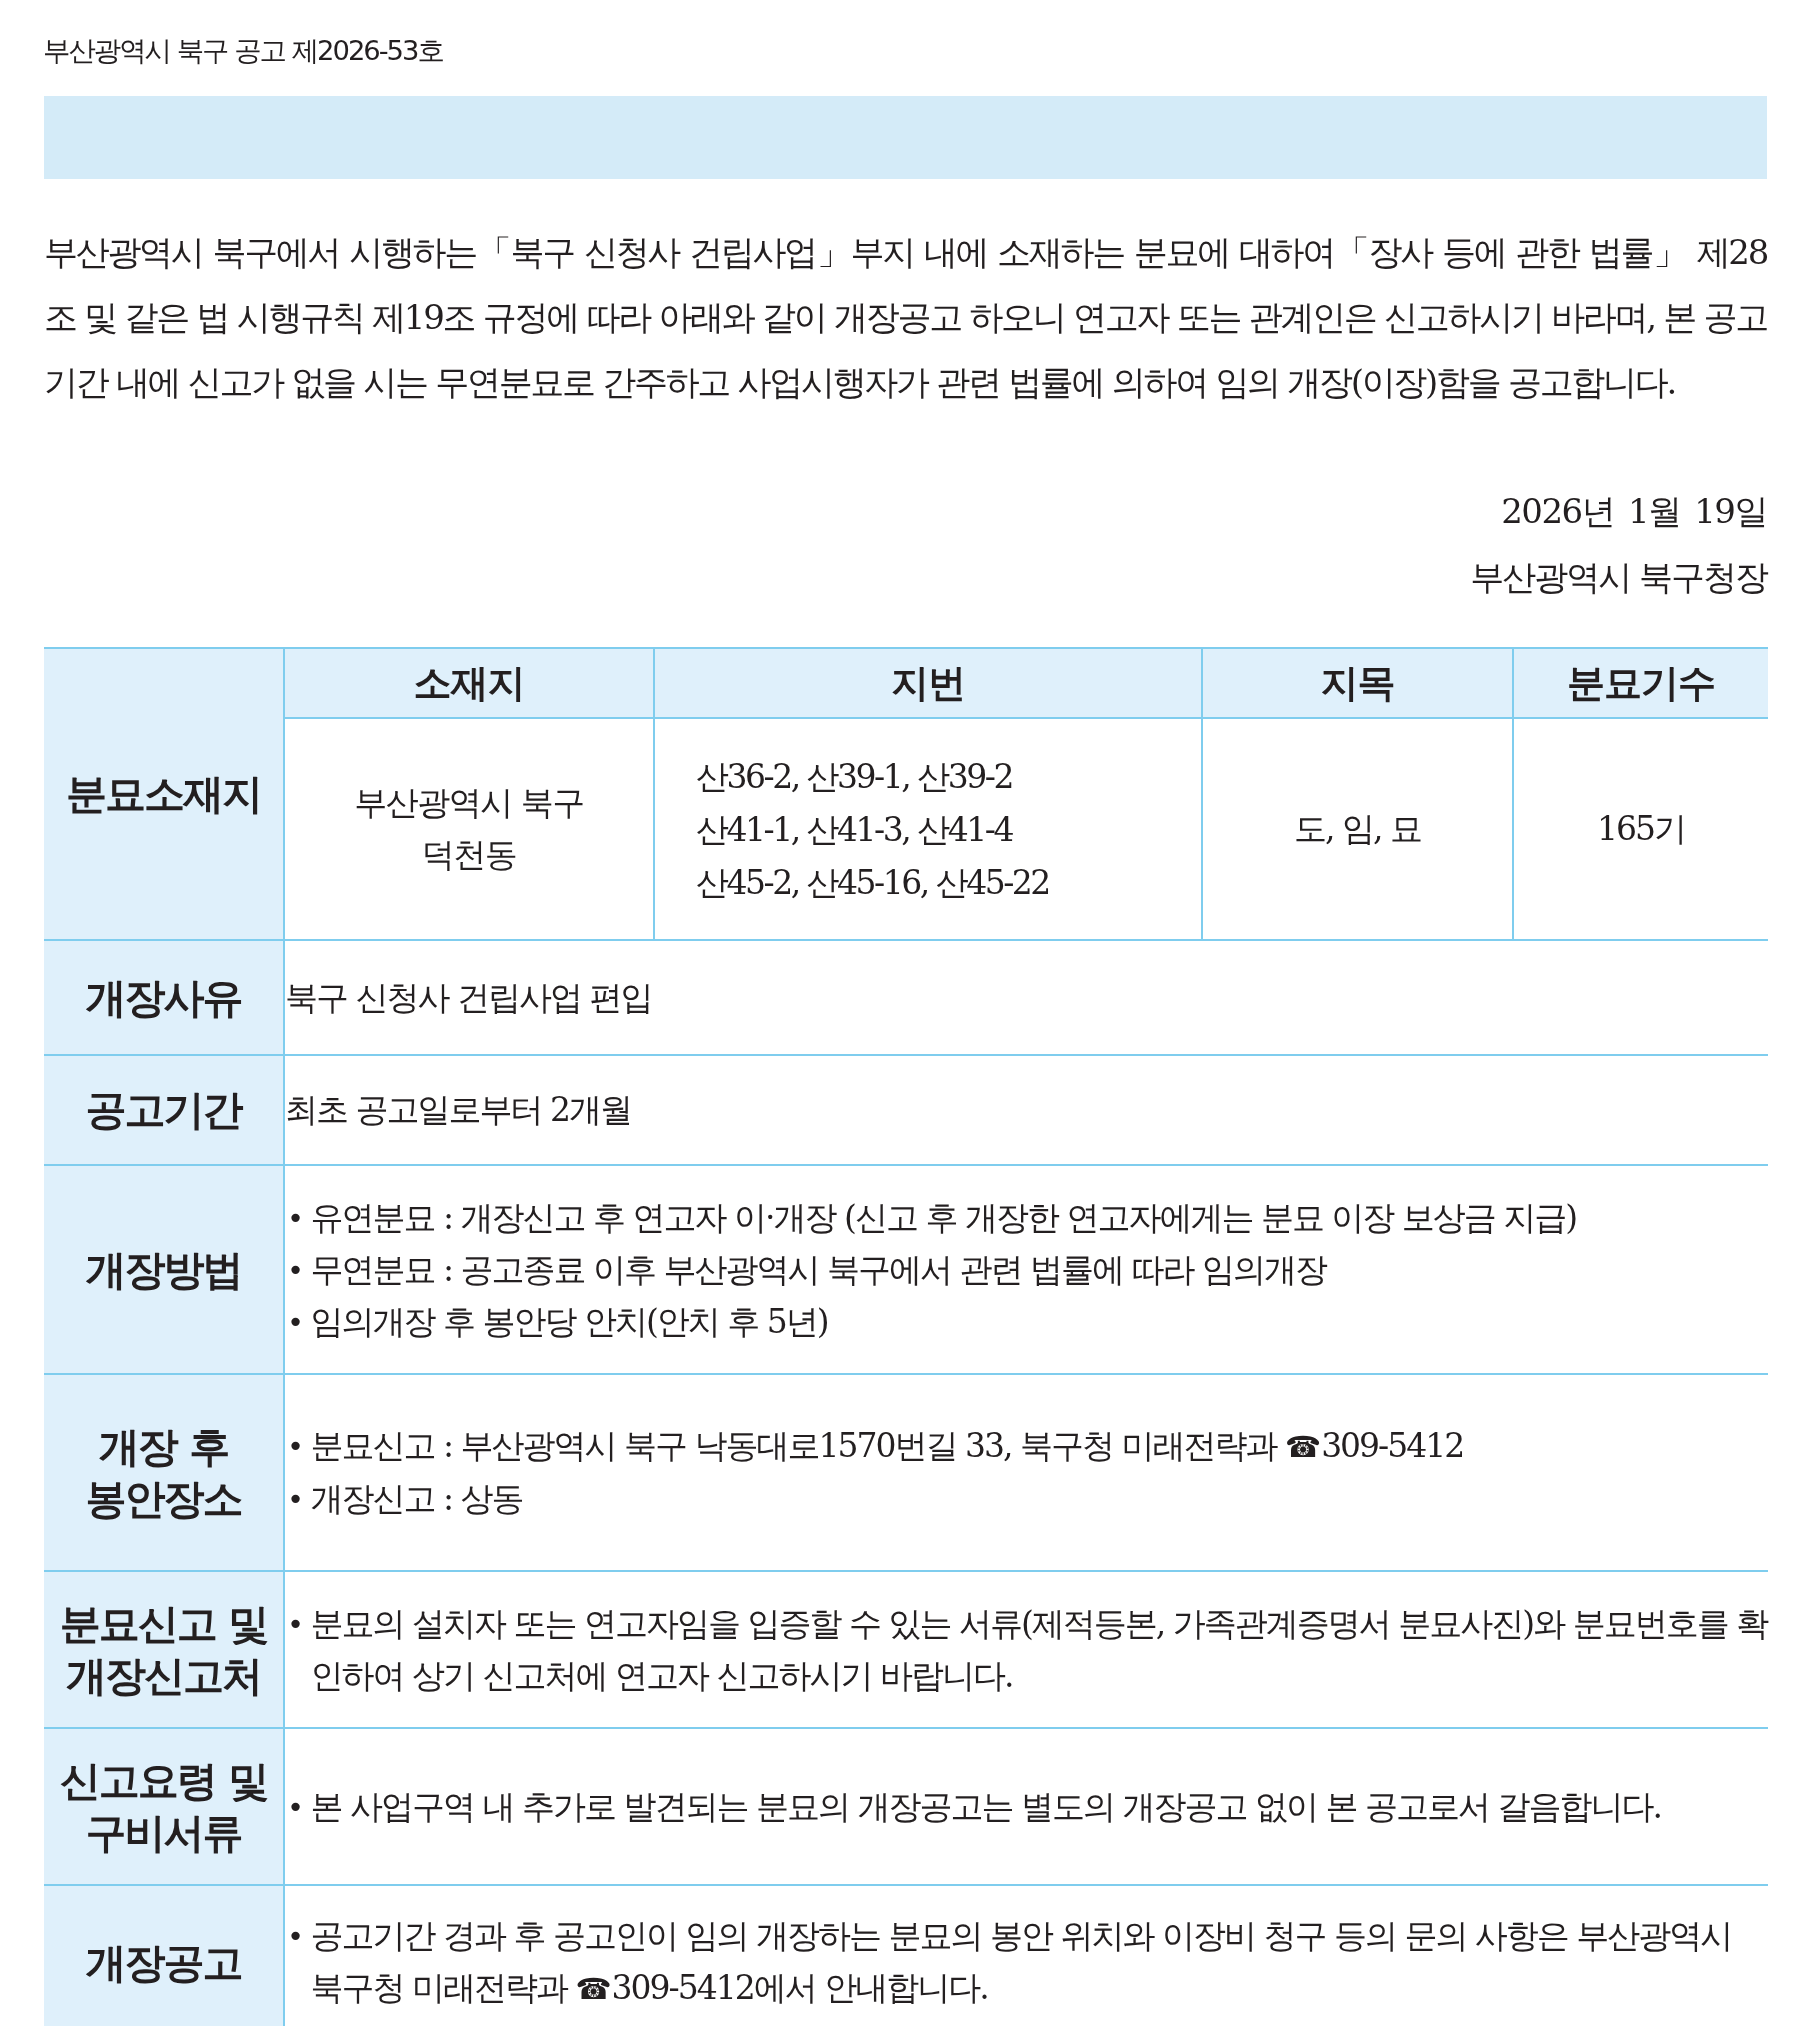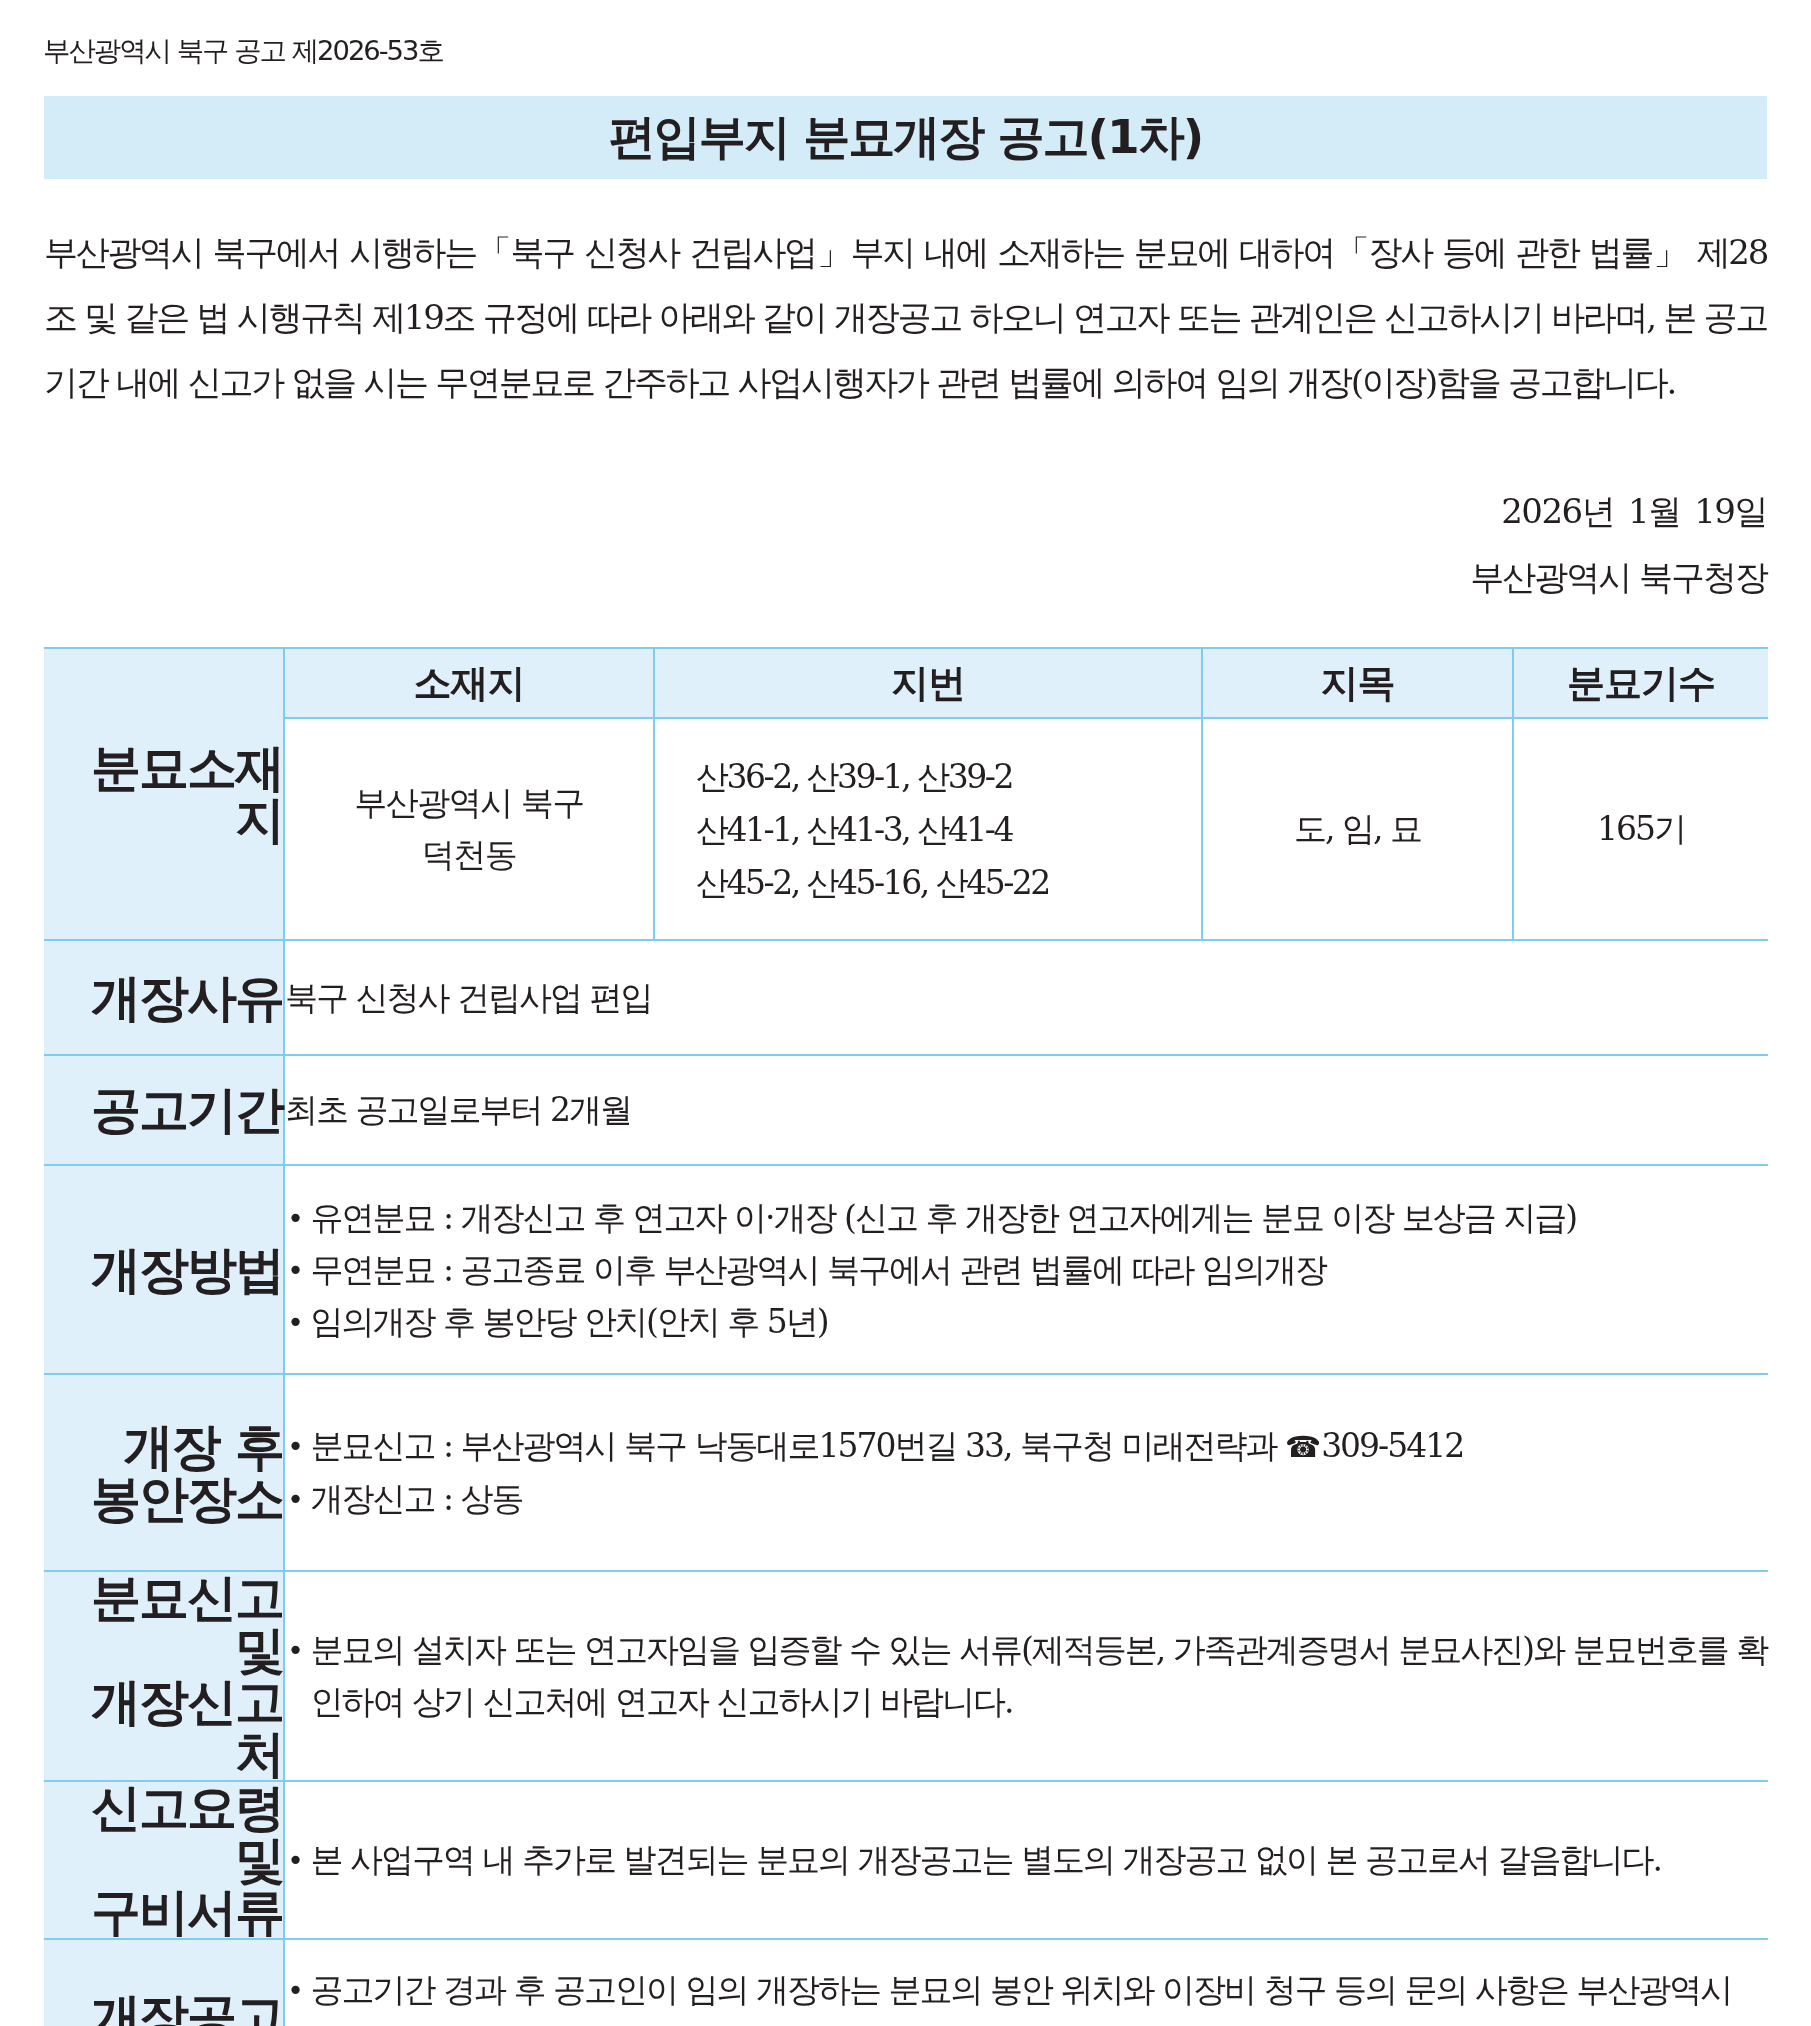--- a/index.html
+++ b/index.html
@@ -41,22 +41,22 @@
   }
   table.grid td, table.grid th {
     border-top: 2.9px solid #7fcdee; border-bottom: 2.9px solid #7fcdee;
     border-left: 2px solid #7fcdee; border-right: 2px solid #7fcdee;
     padding: 0;
     margin-left: 43px;
   }
   table.grid tr > :first-child { border-left: none; }
   table.grid tr > :last-child { border-right: none; }
   .lbl {
-    background: #dff0fb; text-align: right; vertical-align: middle;
-    font-size: 50px; font-weight: bold; letter-spacing: -2px; line-height: 52px;
+    background: #dff0fb; text-align: center; vertical-align: middle;
+    font-size: 41px; font-weight: bold; letter-spacing: -2px; line-height: 52px;
   }
   .hdr {
     background: #dff0fb; text-align: center; vertical-align: middle;
     font-size: 38px; font-weight: bold; letter-spacing: -1px; height: 68px;
   }
   .cell {
     font-family: "DejaVu Serif", "Liberation Serif", serif;
     font-size: 33px; letter-spacing: -2px; line-height: 52px;
     vertical-align: middle;
   }
@@ -74,21 +74,20 @@
     display: inline-block; font-family: "DejaVu Sans", sans-serif;
     font-size: 29px; letter-spacing: 0; vertical-align: 0;
   }
 </style>
 </head>
 <body>
 
 <div class="notice-number">부산광역시 북구 공고 제2026-53호</div>
 
 <div class="title-band">
-  <span class="t2">편입부지 분묘개장 공고(1차)</span>
 </div>
 
 <div class="intro">부산광역시 북구에서 시행하는「북구 신청사 건립사업」부지 내에 소재하는 분묘에 대하여「장사 등에 관한 법률」 제28조 및 같은 법 시행규칙 제19조 규정에 따라 아래와 같이 개장공고 하오니 연고자 또는 관계인은 신고하시기 바라며, 본 공고기간 내에 신고가 없을 시는 무연분묘로 간주하고 사업시행자가 관련 법률에 의하여 임의 개장(이장)함을 공고합니다.</div>
 
 <div class="date-line">
   <span>2026년</span><span>1월</span><span>19일</span>
 </div>
 <div class="signer">부산광역시 북구청장</div>
 
 <table class="grid">

